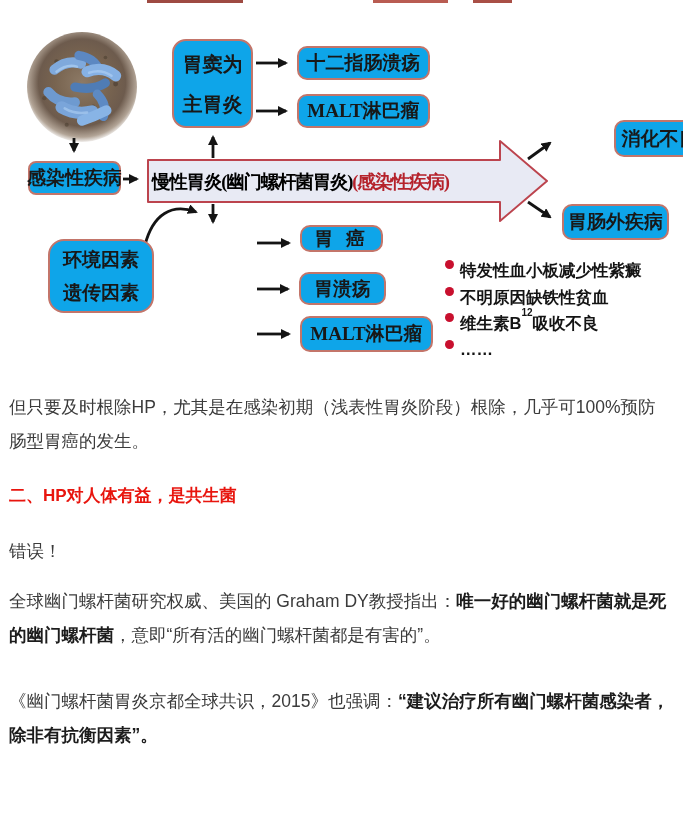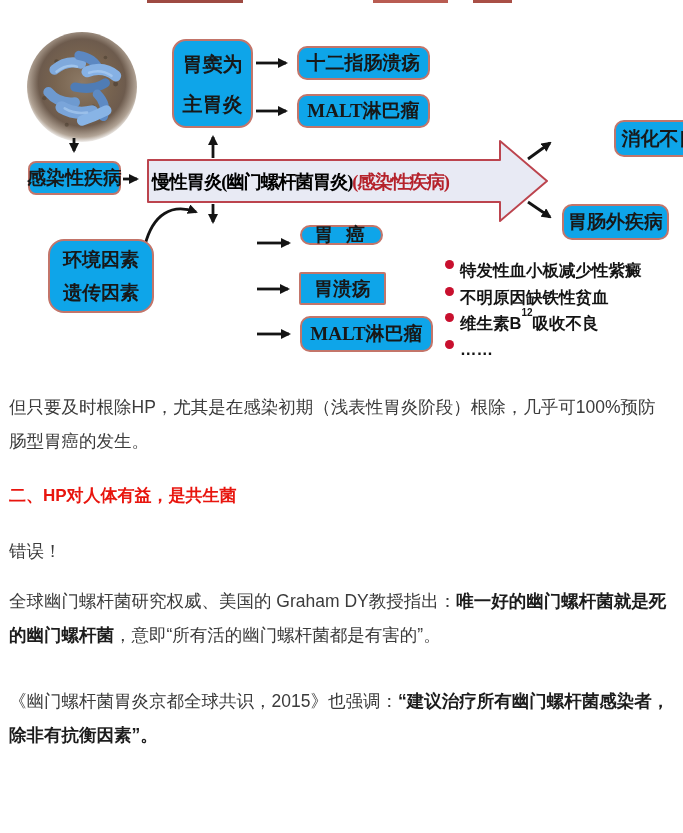--- a/index.html
+++ b/index.html
@@ -126,25 +126,25 @@
       <span>慢性胃炎(幽门螺杆菌胃炎)</span>
         <span class="red">(感染性疾病)</span>
     </div>
 
     <div class="dbox" style="left:48px;top:239px;width:106px;height:74px;border-radius:16px;font-size:19px;line-height:33px;">
       <span>环境因素</span>
       <span>遗传因素</span>
     </div>
 
 
-    <div class="dbox" style="left:300px;top:225px;width:83px;height:20px;border-radius:10px;font-size:19px;letter-spacing:4px;">
+    <div class="dbox" style="left:300px;top:225px;width:83px;height:27px;border-radius:10px;font-size:19px;letter-spacing:4px;">
       <span>胃 癌</span>
     </div>
 
-    <div class="dbox" style="left:299px;top:272px;width:87px;height:33px;border-radius:2px;font-size:19px;">
+    <div class="dbox" style="left:299px;top:272px;width:87px;height:33px;border-radius:10px;font-size:19px;">
       <span>胃溃疡</span>
     </div>
 
     <div class="dbox" style="left:300px;top:316px;width:133px;height:36px;border-radius:10px;font-size:19px;">
       <span>MALT淋巴瘤</span>
     </div>
 
     <div class="dbox" style="left:586px;top:120px;width:91px;height:37px;border-radius:10px;font-size:19px;margin-left:28px;">
       <span>消化不良</span>
     </div>

